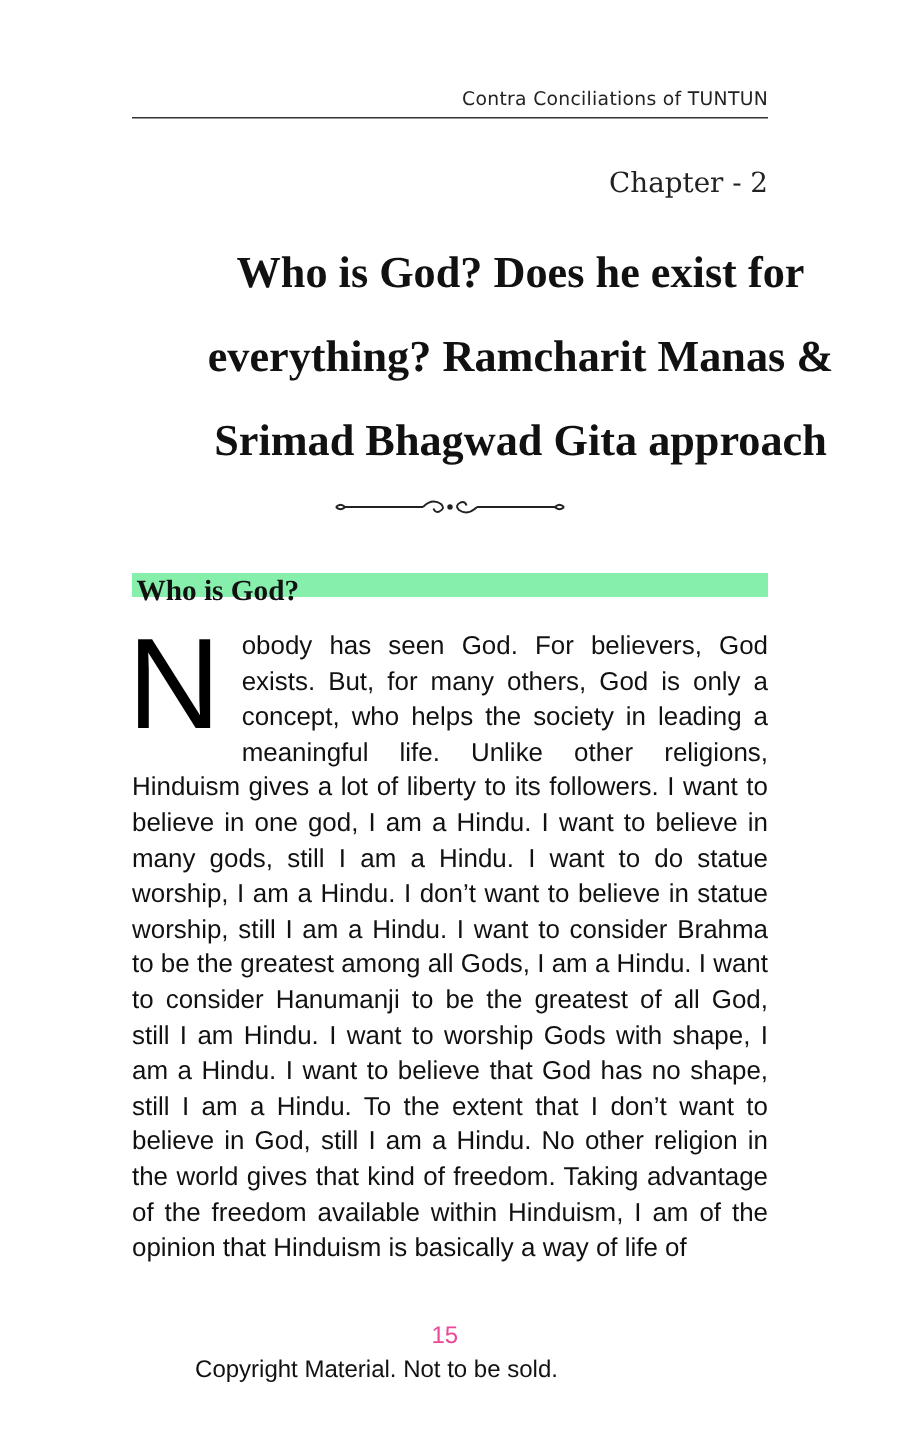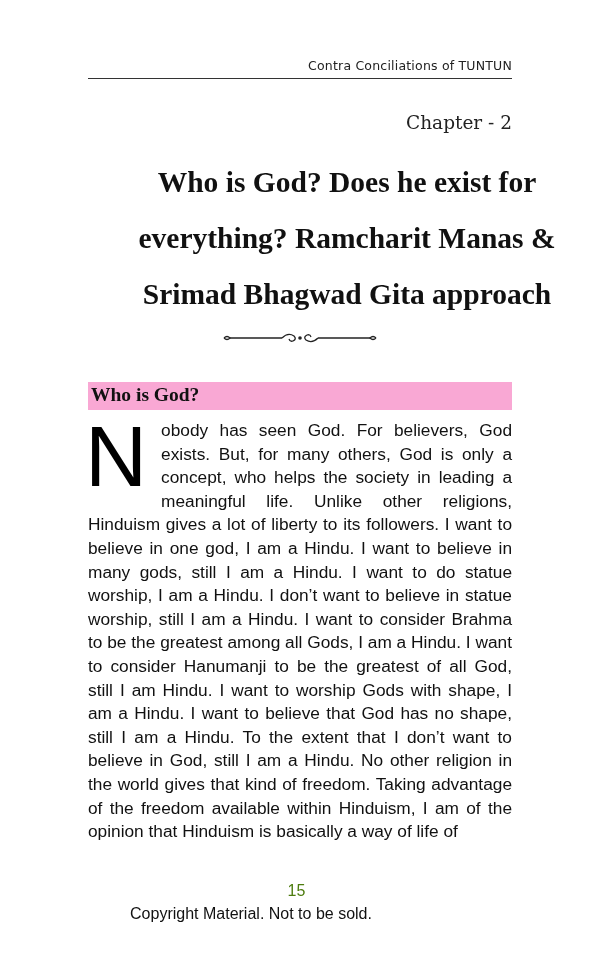--- a/index.html
+++ b/index.html
@@ -24,41 +24,41 @@
     }
     .chapter-title {
       position: absolute; left: 88px; width: 424px; top: 154px;
       text-align: center; font-family: "Liberation Serif", serif;
       font-weight: bold; font-size: 29.5px; line-height: 56px; color: #111; margin-left: 47px;
     }
     .ornament {
       position: absolute; left: 220px; top: 329px; width: 160px; height: 18px;
     }
     .section-bar {
-      position: absolute; left: 88px; width: 424px; top: 382px; height: 28px;
-      background: #f9a8d4;
+      position: absolute; left: 88px; width: 424px; top: 382px; height: 16px;
+      background: #86efac;
     }
     .section-title {
       position: absolute; left: 3px; top: 2px;
       font-family: "Liberation Serif", serif; font-weight: bold;
       font-size: 19.5px; color: #111;
     }
     .body-text {
       position: absolute; left: 88px; width: 424px; top: 419px;
       font-family: "Liberation Sans", sans-serif; font-size: 17.3px;
       line-height: 23.6px; text-align: justify; color: #111;
     }
     .dropcap {
       float: left; font-family: "Liberation Sans", sans-serif;
       font-size: 86px; line-height: 64px; height: 66px;
       margin: 5px 14px 0 -3px; color: #000;
     }
     .page-number {
       position: absolute; left: 0; width: 593px; top: 882px;
-      text-align: center; font-size: 16px; color: #4d7c0f;
+      text-align: center; font-size: 16px; color: #ec4899;
     }
     .copyright {
       position: absolute; left: 0; width: 502px; top: 905px;
       text-align: center; font-size: 16px; color: #111;
     }
   </style>
 </head>
 <body>
 
 <div class="running-head">Contra Conciliations of TUNTUN</div>

